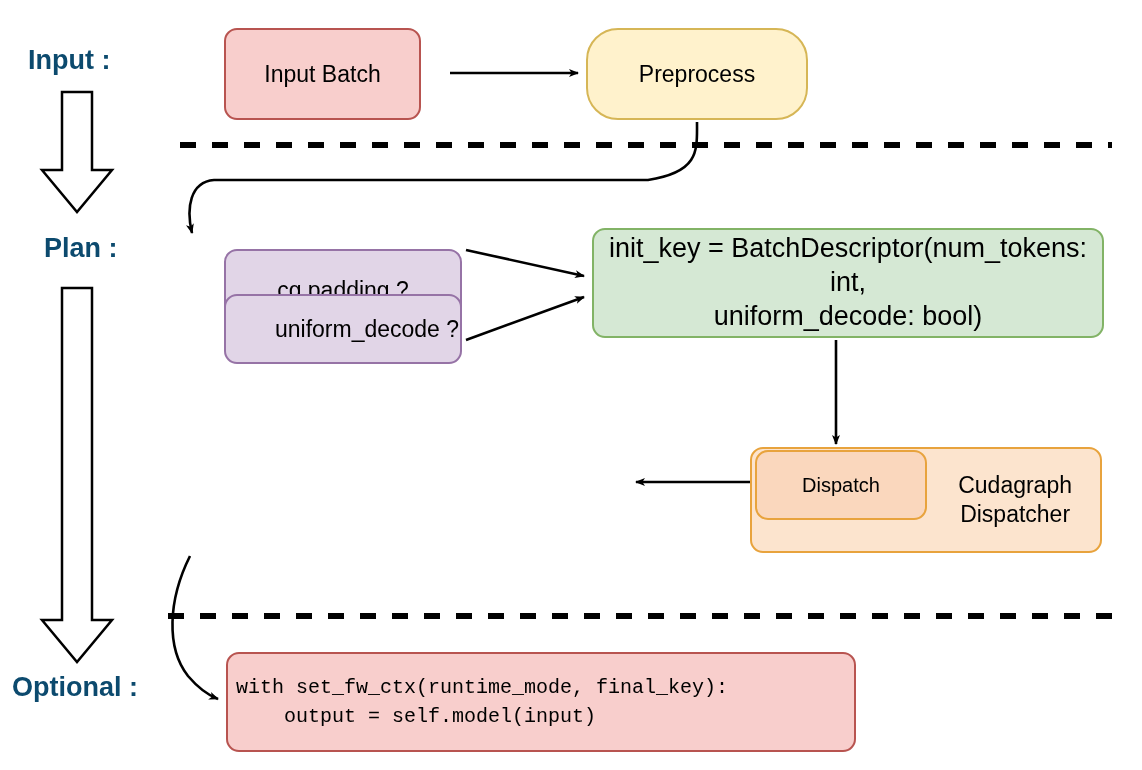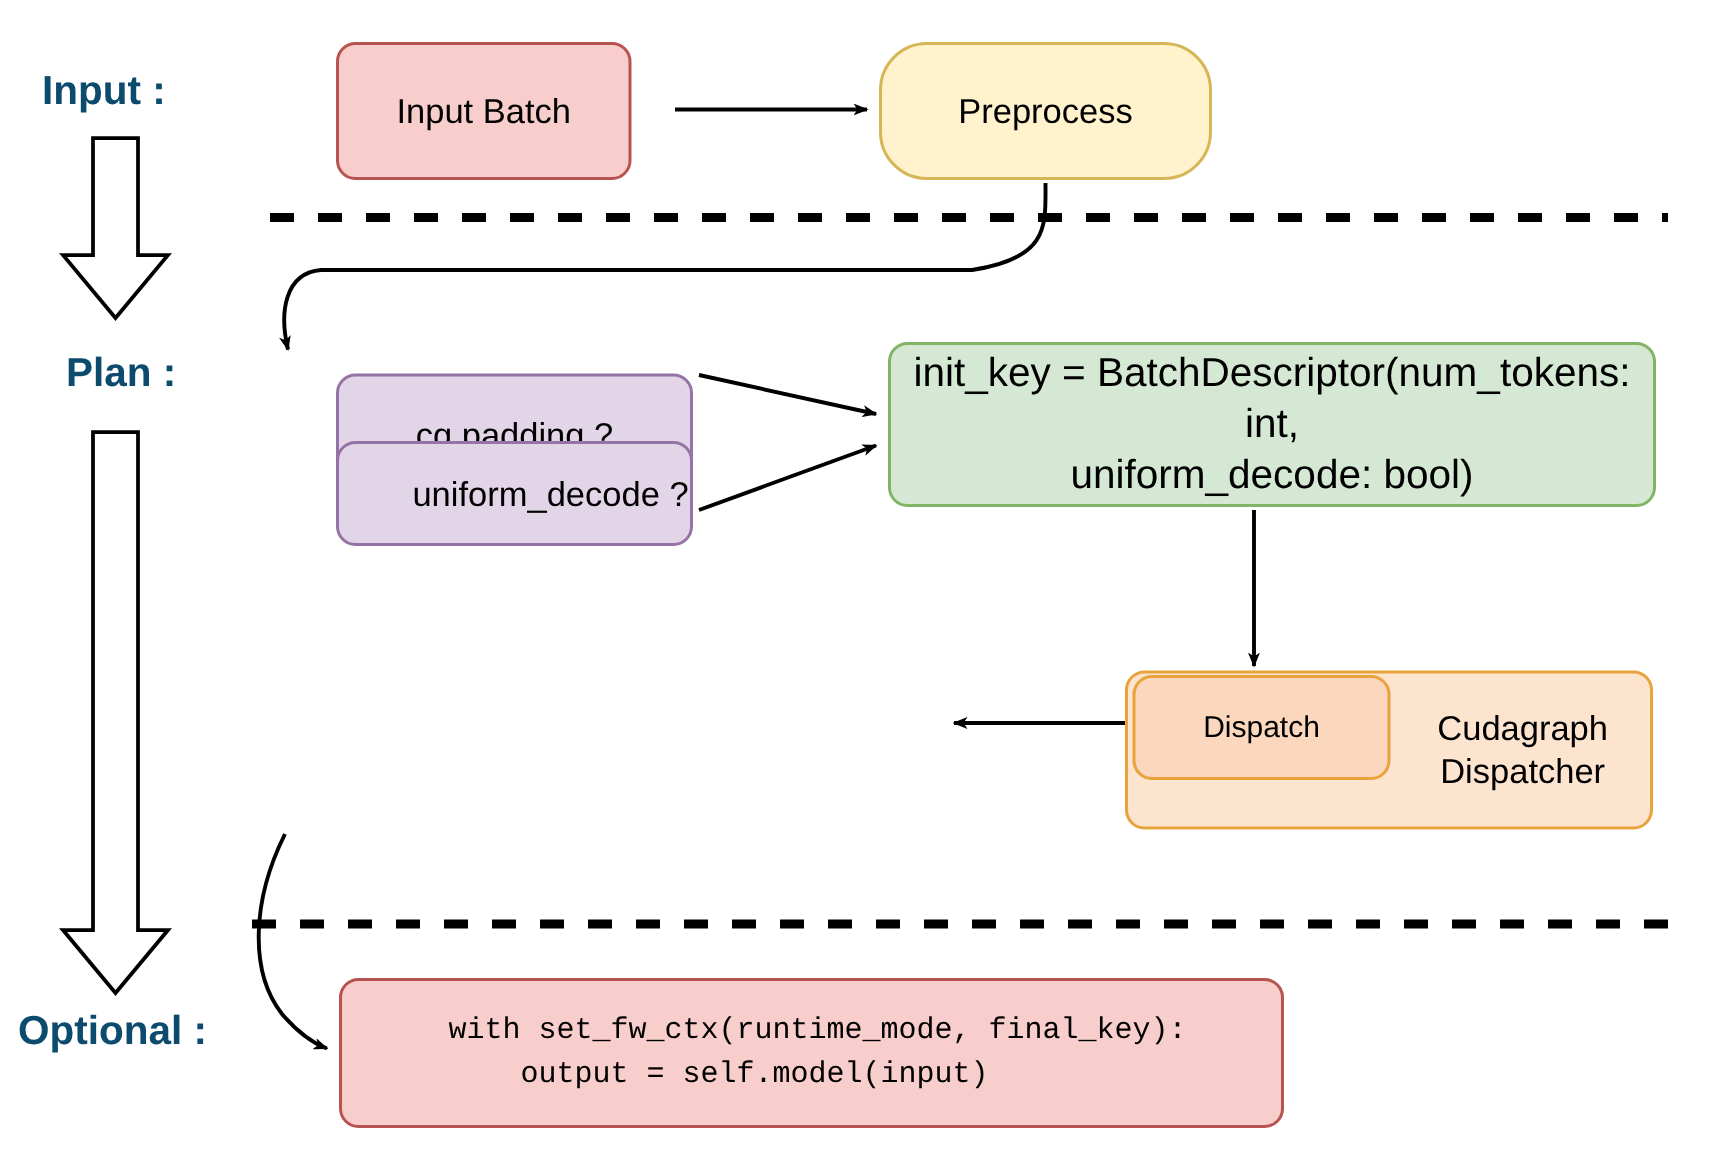--- a/index.html
+++ b/index.html
@@ -93,21 +93,21 @@
     left: 755px; top: 450px; width: 172px; height: 70px;
     background: #FAD7BD; border-color: #E8A33D;
     font-size: 20px;
     z-index: 3;
   }
   #node-code {
     left: 226px; top: 652px; width: 630px; height: 100px;
     background: #F8CECC; border-color: #B85450;
     font-family: "Liberation Mono", "DejaVu Sans Mono", monospace;
     font-size: 20px;
-    justify-content: center;
+    justify-content: flex-start;
     padding-left: 8px;
     text-align: left;
     line-height: 1.45;
   }
   #node-code .node-text { white-space: pre; }
 </style>
 </head>
 <body>
 
 <div id="canvas">

